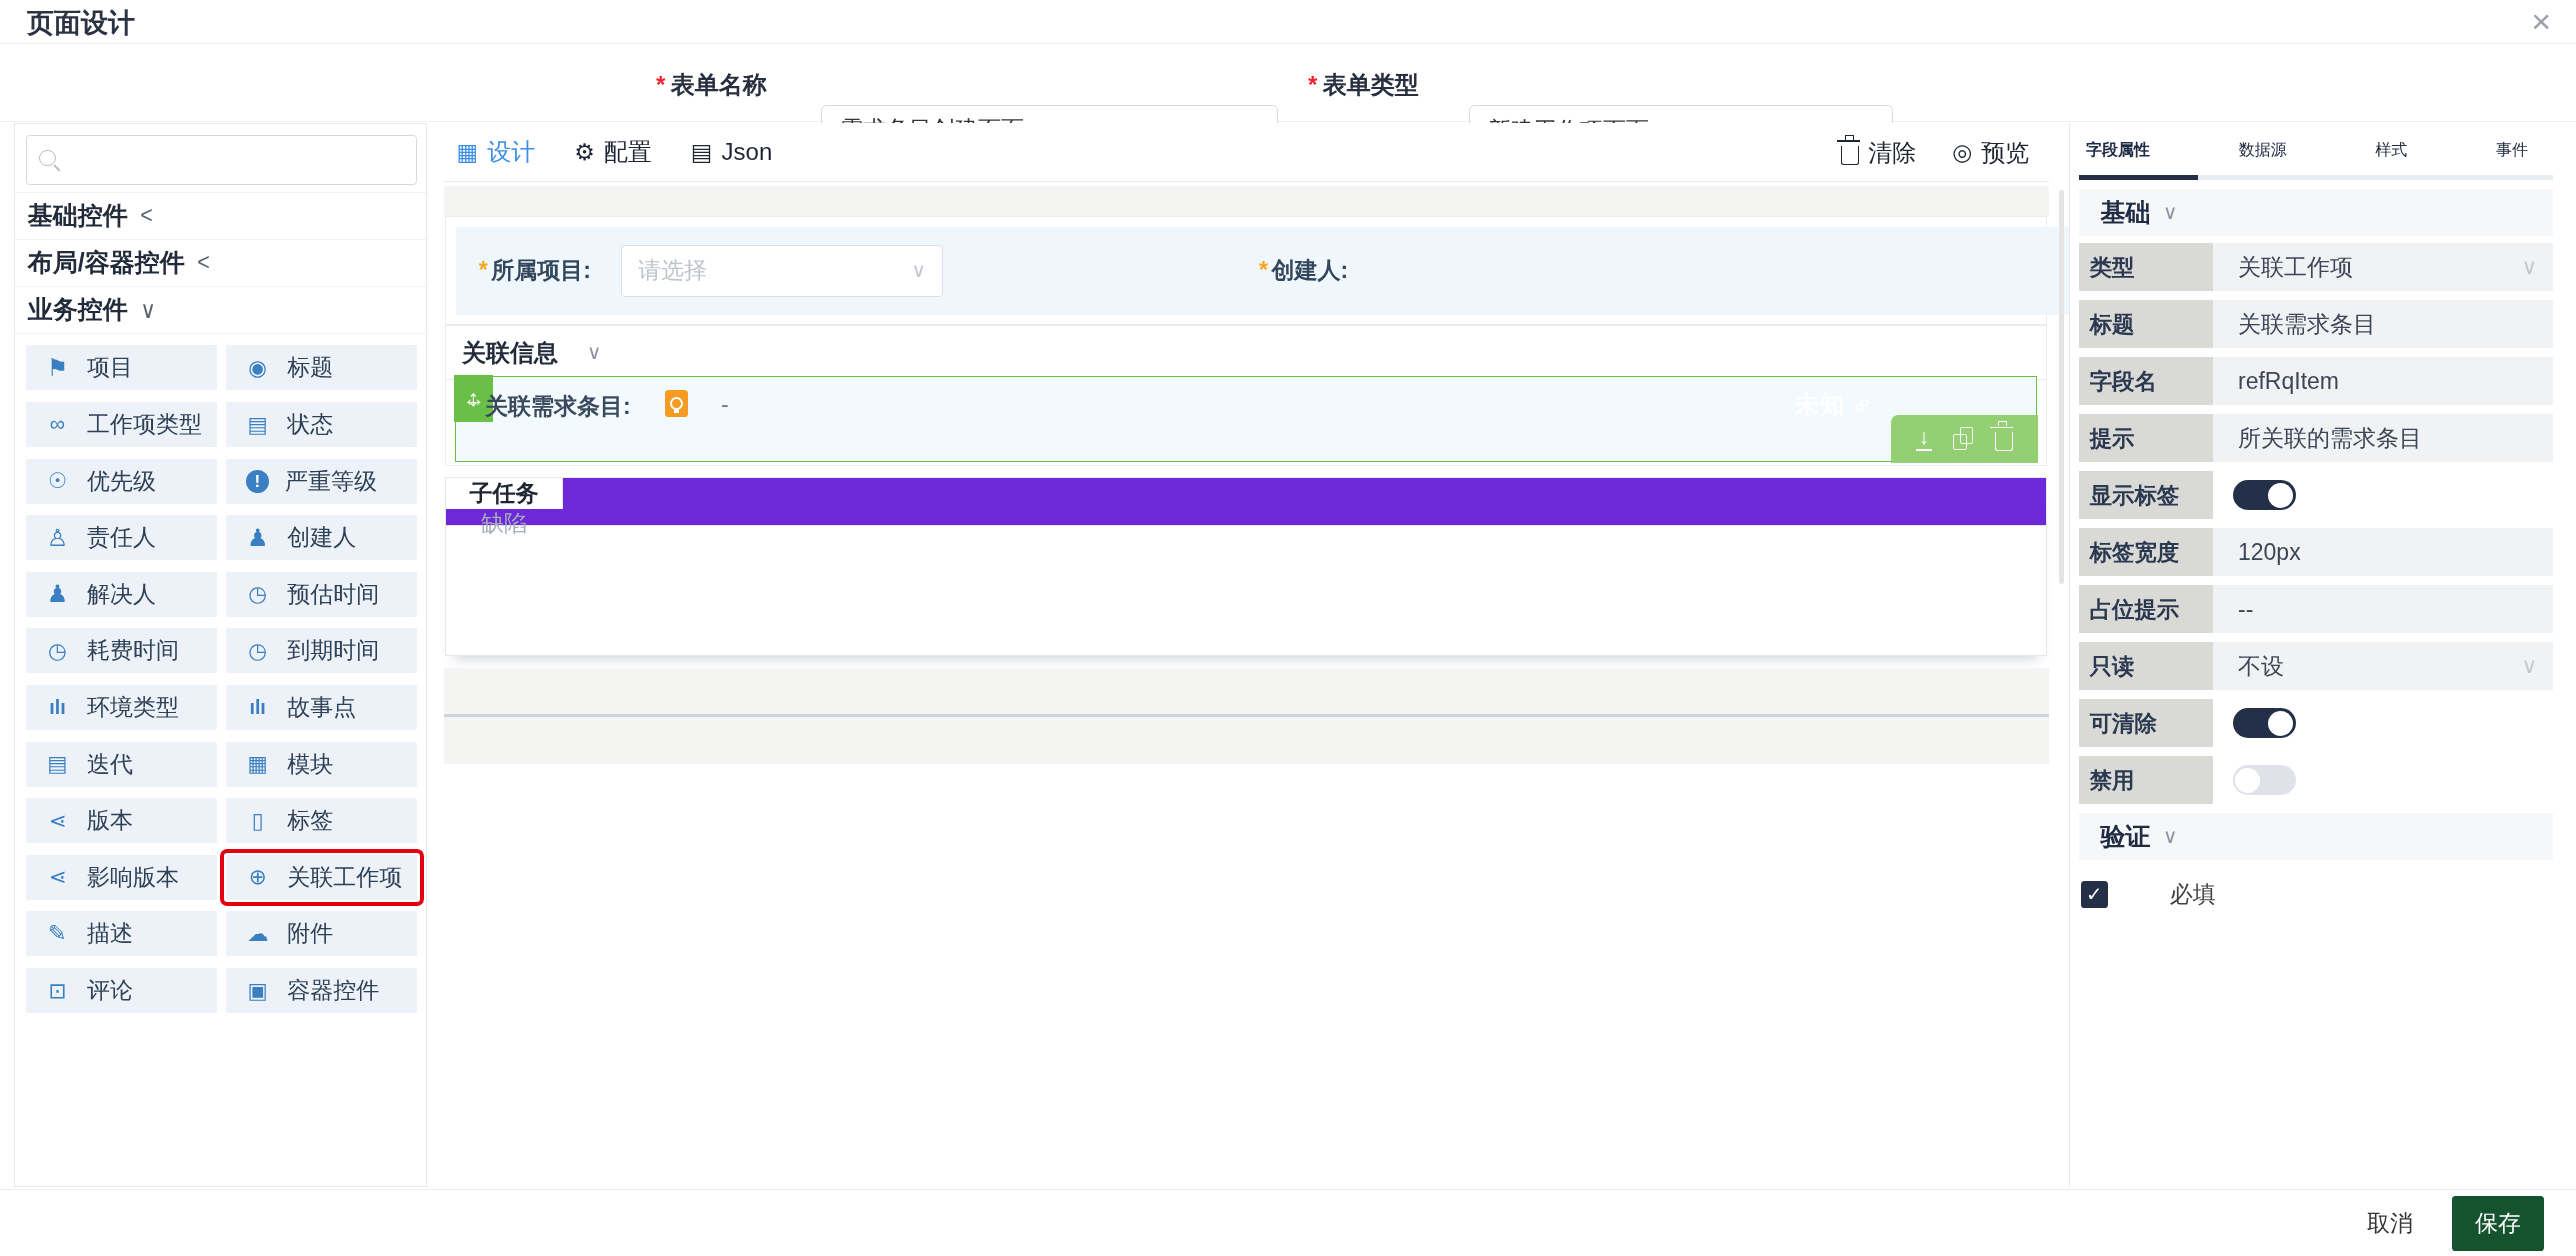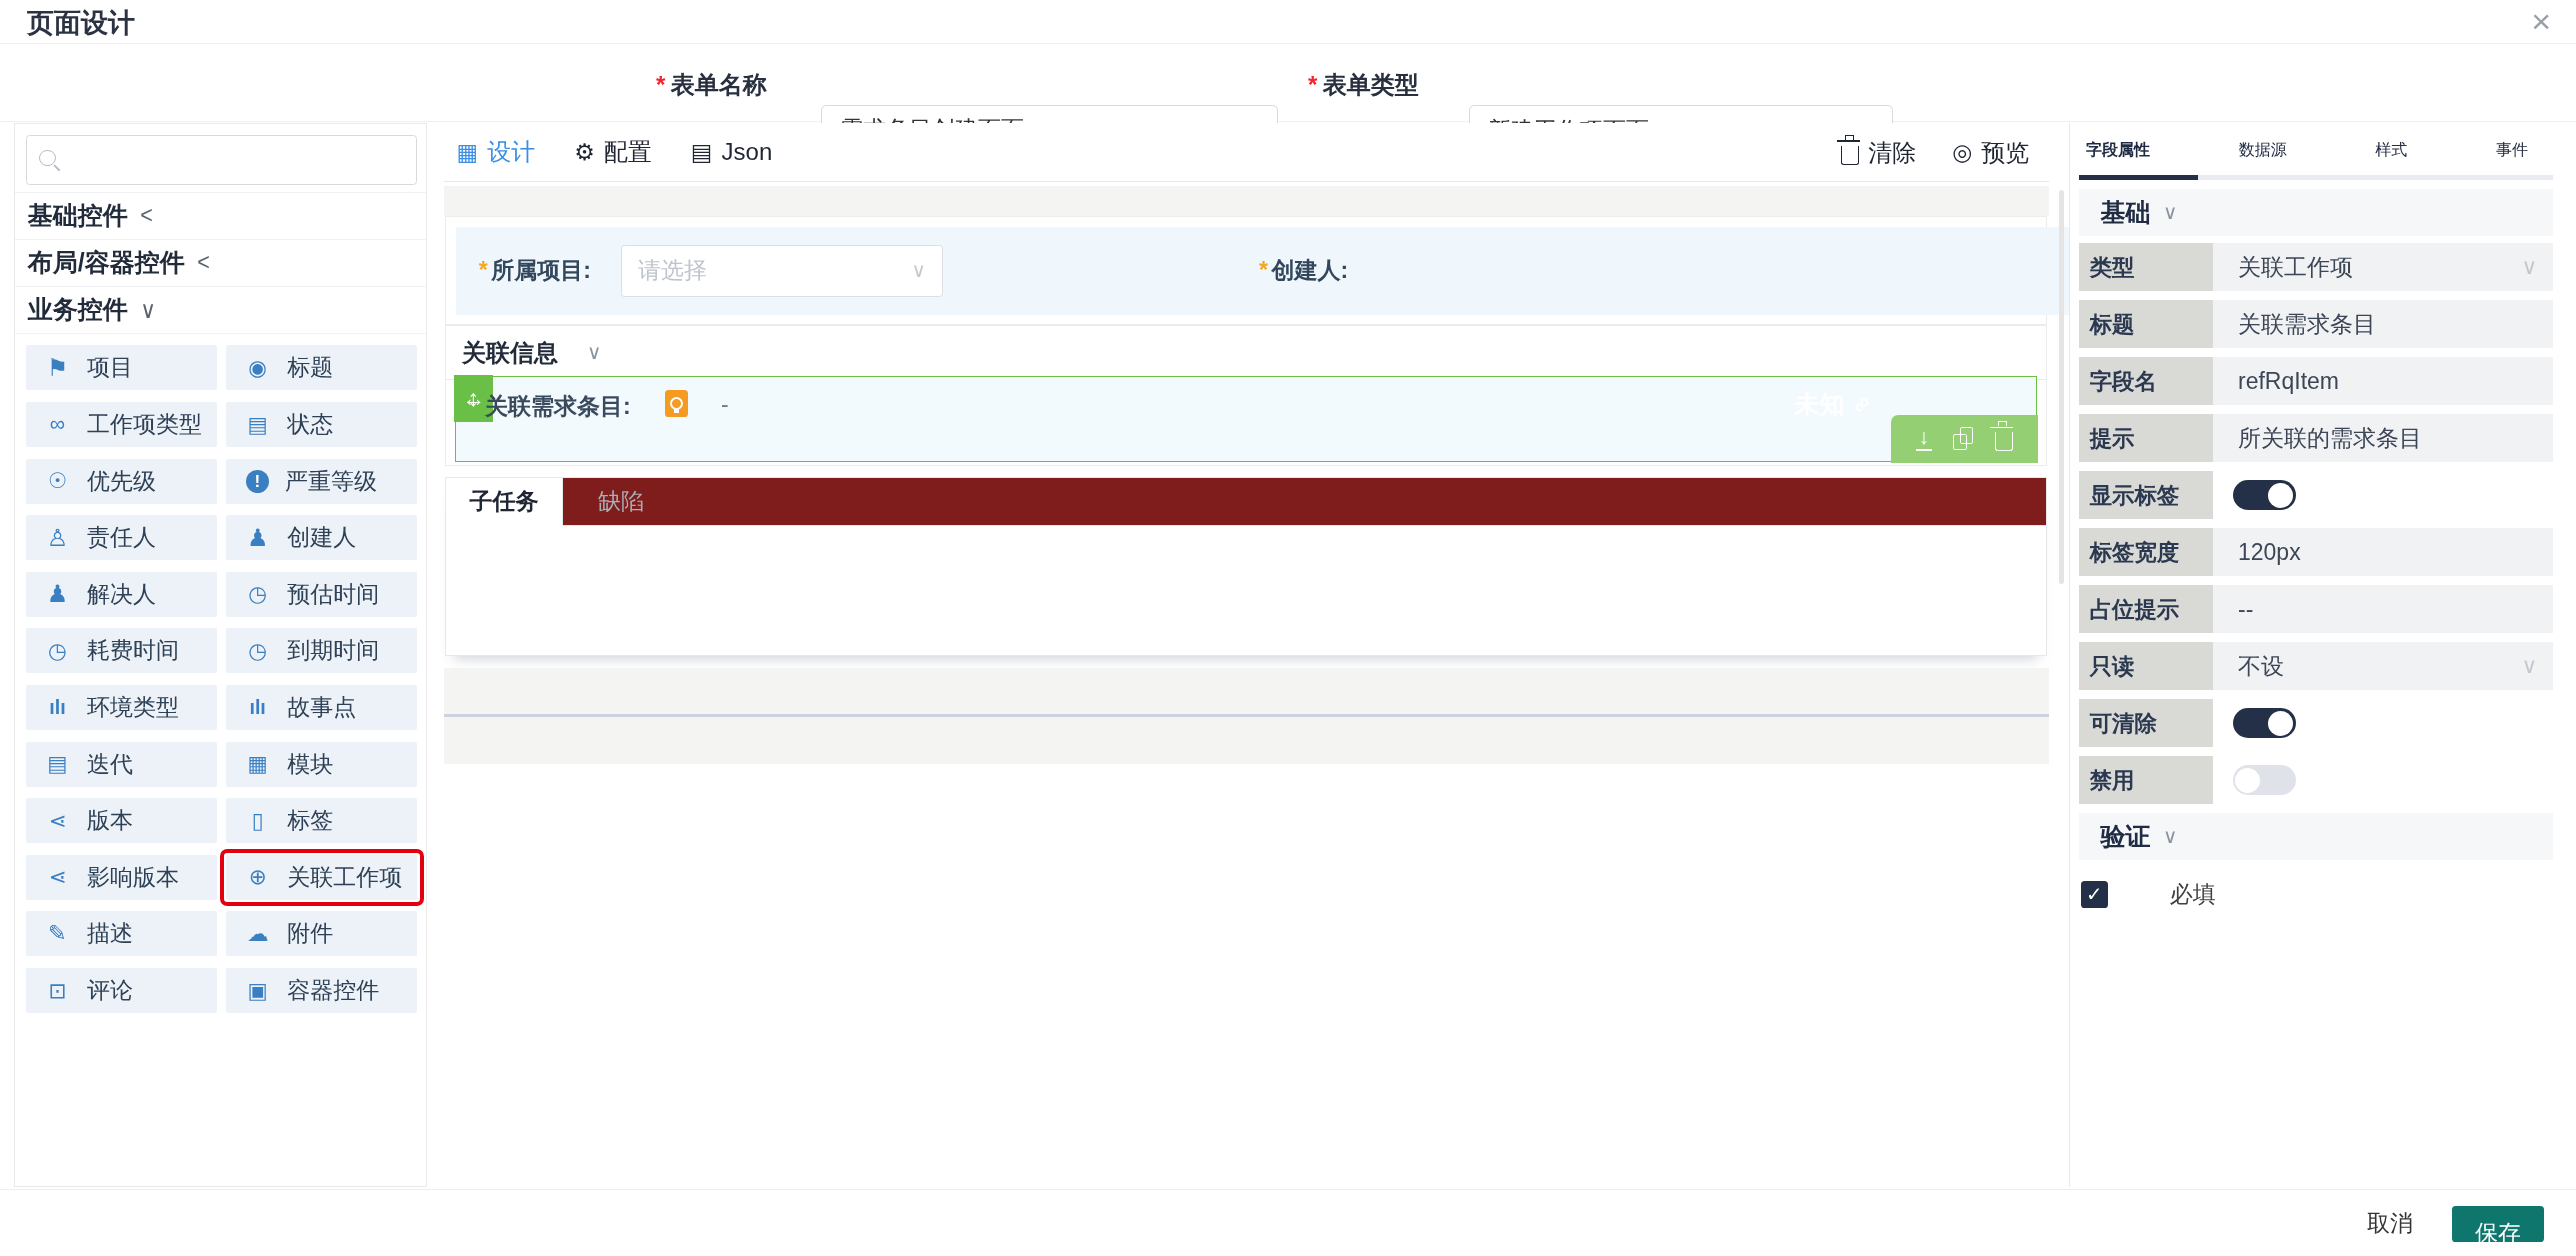--- a/index.html
+++ b/index.html
@@ -89,21 +89,21 @@
   .wm-link{display:inline-block;transform:rotate(-45deg);font-size:23px;}
   .action-bar{position:absolute;right:-1.8px;bottom:-1.8px;width:147px;height:48px;background:#94d073;border-top-left-radius:7.2px;
               display:flex;align-items:center;justify-content:center;gap:21.5px;color:#fff;}
   .i-download{font-size:21.5px;font-weight:700;border-bottom:2.7px solid #fff;padding:0 2.7px 0;line-height:23px;cursor:pointer;}
   .i-copy{position:relative;width:19.7px;height:23px;cursor:pointer;}
   .i-copy::before{content:'';position:absolute;left:0;bottom:0;width:11.6px;height:14.3px;border:1.8px solid #fff;border-radius:1.8px;}
   .i-copy::after{content:'';position:absolute;right:0;top:0;width:11.6px;height:14.3px;border:1.8px solid #fff;border-radius:1.8px;}
   .ab-trash{color:#fff;cursor:pointer;}
 
   .card-tabs{top:354px;height:179px;border:0.9px solid #e8e8e8;box-shadow:0 10.7px 12.5px -9px rgba(70,80,100,.28);}
-  .tabbar{height:47px;background:#7f1d1d;border-bottom:0.9px solid #e4e7ea;display:flex;}
+  .tabbar{height:47px;background:#6d28d9;border-bottom:0.9px solid #e4e7ea;display:flex;flex-direction:column;}
   .ctab{width:116px;display:flex;align-items:center;justify-content:center;font-size:23px;color:#a8aeb8;cursor:pointer;}
   .ctab.active{background:#fff;color:#1f2533;font-weight:600;border-right:0.9px solid #e4e7ea;margin-bottom:-0.9px;}
 
   
   .vscroll{position:absolute;left:2059px;top:190px;width:5.4px;height:394px;background:#e4e4e4;border-radius:2.7px;}
 
   
   .panel{position:absolute;left:2069px;top:123px;width:495px;height:1064px;border-left:0.9px solid #e8e8e8;background:#fff;box-sizing:border-box;}
   .panel-tabs{position:relative;height:55px;display:flex;align-items:center;justify-content:space-between;padding:0 36px 0 16px;}
   .ptab{font-size:16px;color:#222c42;cursor:pointer;}
@@ -126,21 +126,21 @@
   .toggle.on .knob{right:2.7px;} .toggle.off .knob{left:2.7px;}
   .check-row{display:flex;align-items:center;height:54px;margin-top:5.4px;padding-left:1.8px;gap:18px;}
   .checkbox{width:27px;height:27px;border-radius:3.6px;background:#233048;color:#fff;display:flex;align-items:center;justify-content:center;
             font-size:19.7px;cursor:pointer;}
   .check-label{font-size:23px;color:#404040;margin-left:44px;}
 
   
   .footer{position:absolute;left:0;bottom:0;width:100%;height:68px;border-top:0.9px solid #ededed;background:#fff;
           display:flex;align-items:center;justify-content:flex-end;gap:39px;padding-right:32px;box-sizing:border-box;}
   .btn-cancel{font-size:23px;color:#333;cursor:pointer;}
-  .btn-save{height:36px;padding:12px 23px;background:#0f766e;color:#fff;border:none;border-radius:3.6px;font-size:23px;
+  .btn-save{height:55px;padding:12px 23px;background:#14532d;color:#fff;border:none;border-radius:3.6px;font-size:23px;
             font-family:inherit;cursor:pointer;}
 </style>
 </head>
 <body>
 
 <div class="page">
 
   <div class="titlebar">
     <span class="title">页面设计</span>
     <span class="close">×</span>

